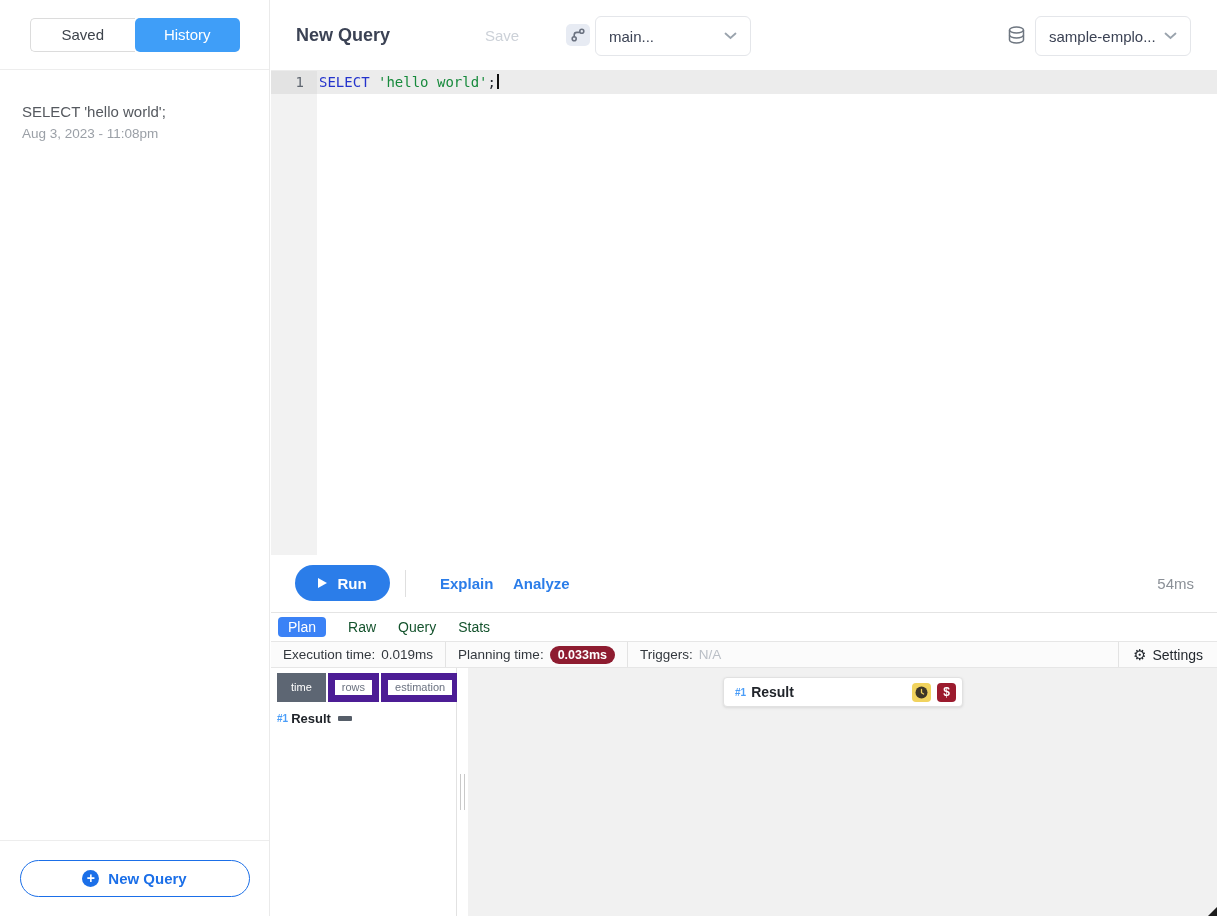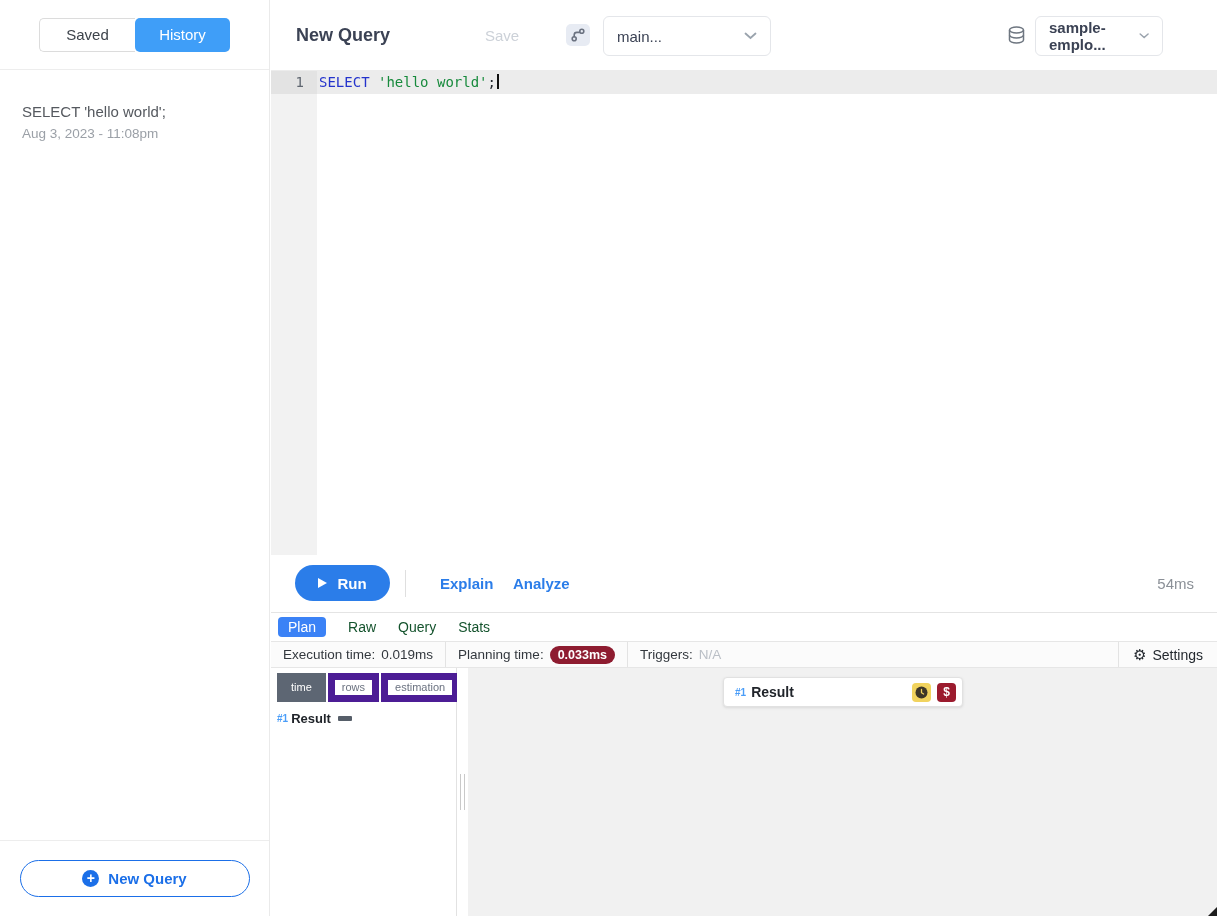--- a/index.html
+++ b/index.html
@@ -15,21 +15,21 @@
   
   .sidebar {
     position: absolute; left: 0; top: 0; width: 270px; height: 916px;
     background: #fff; border-right: 1px solid #eaeaea;
     display: flex; flex-direction: column;
   }
   .sidebar-header {
     height: 70px; flex: none; border-bottom: 1px solid #ededed;
     display: flex; align-items: center; justify-content: center;
   }
-  .segmented { display: flex; width: 191px; height: 34px; }
+  .segmented { display: flex; width: 210px; height: 34px; }
   .seg-btn {
     flex: 1; display: flex; align-items: center; justify-content: center;
     font-size: 15px; cursor: pointer; border: none; background: none;
     font-family: inherit;
   }
   .seg-btn.inactive {
     background: #fff; border: 1px solid #dcdcdc; color: #3d434b;
     border-radius: 5px 0 0 5px; border-right: none;
   }
   .seg-btn.active {
@@ -71,23 +71,23 @@
     position: absolute; left: 295px; top: 24px; width: 24px; height: 22px;
     background: #e7ebf3; border-radius: 5px;
     display: flex; align-items: center; justify-content: center; cursor: pointer;
   }
   .dropdown {
     position: absolute; top: 16px; height: 40px; background: #fff;
     border: 1px solid #e4e6ea; border-radius: 6px;
     display: flex; align-items: center; padding: 0 13px;
     font-size: 15px; color: #3b4254; cursor: pointer;
   }
-  .dd-branch { left: 332px; width: 168px; }
+  .dd-branch { left: 324px; width: 156px; }
   .dd-conn { left: 494px; width: 221px; }
-  .dd-db { left: 764px; width: 128px; font-weight: bold; }
+  .dd-db { left: 764px; width: 156px; }
   .dd-spacer { flex: 1; }
   .dot { width: 9px; height: 9px; border-radius: 50%; background: #17d18b; margin: 0 8px 0 12px; }
   .dd-extra { color: #6d747d; margin-left: 10px; }
   .db-icon-wrap { position: absolute; left: 735px; top: 25px; }
 
   
   .editor { position: absolute; left: 0; top: 70px; width: 946px; height: 485px; background: #fff; border-top: 1px solid #ececec;}
   .gutter { position: absolute; left: 0; top: 0; bottom: 0; width: 46px; background: #f2f2f2; }
   .code-line {
     position: absolute; left: 0; right: 0; top: 0; height: 23px;

